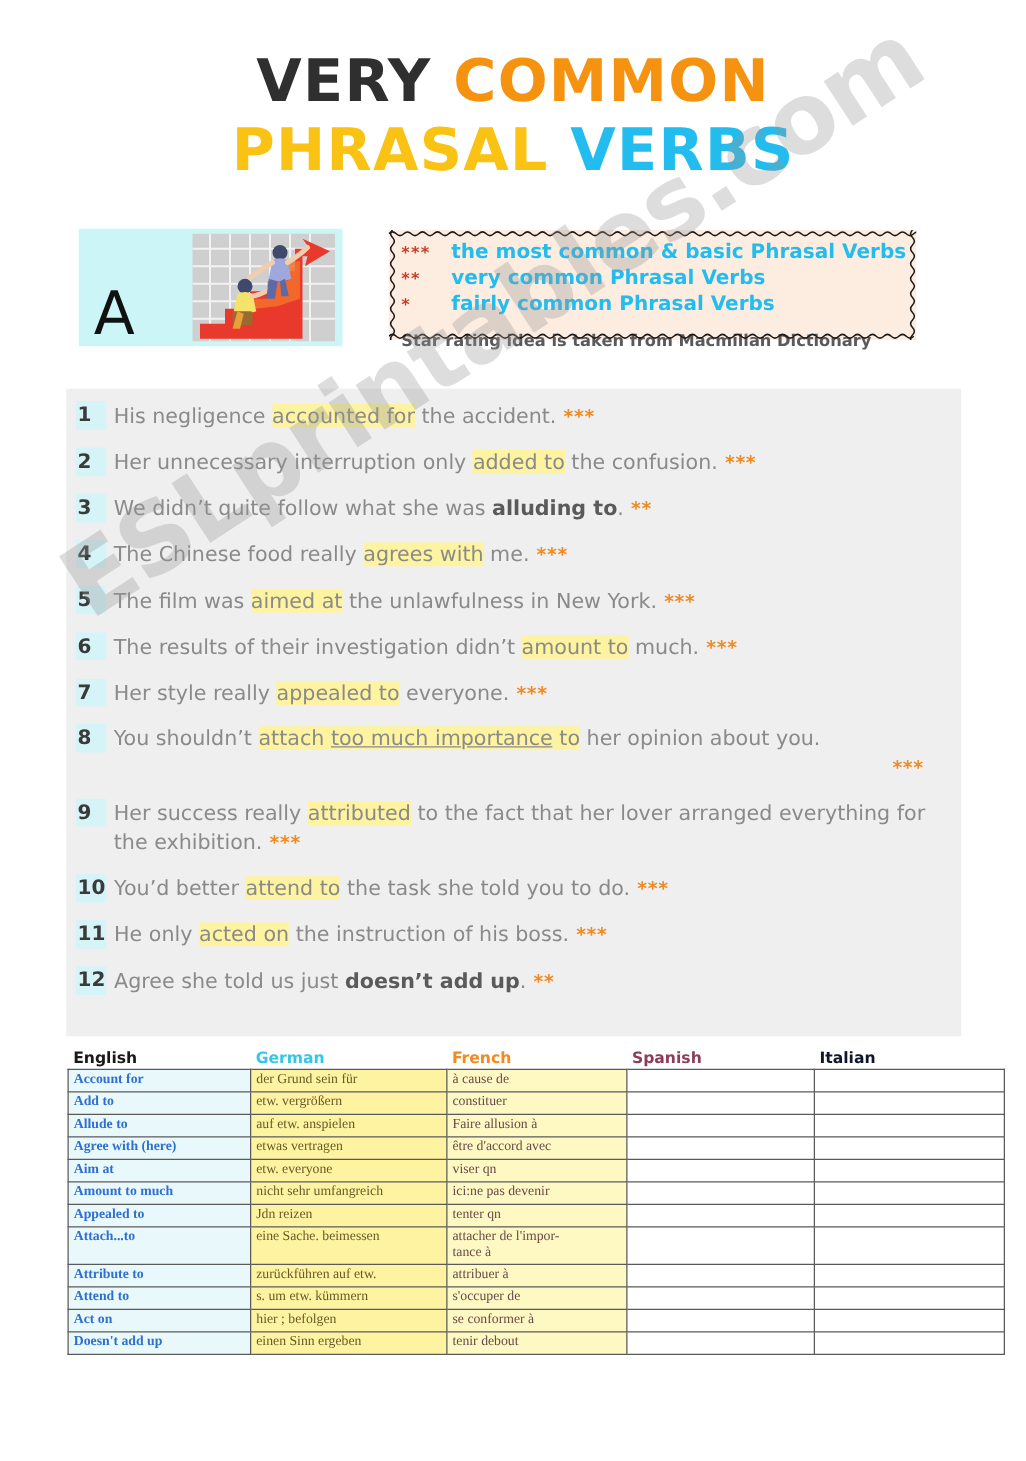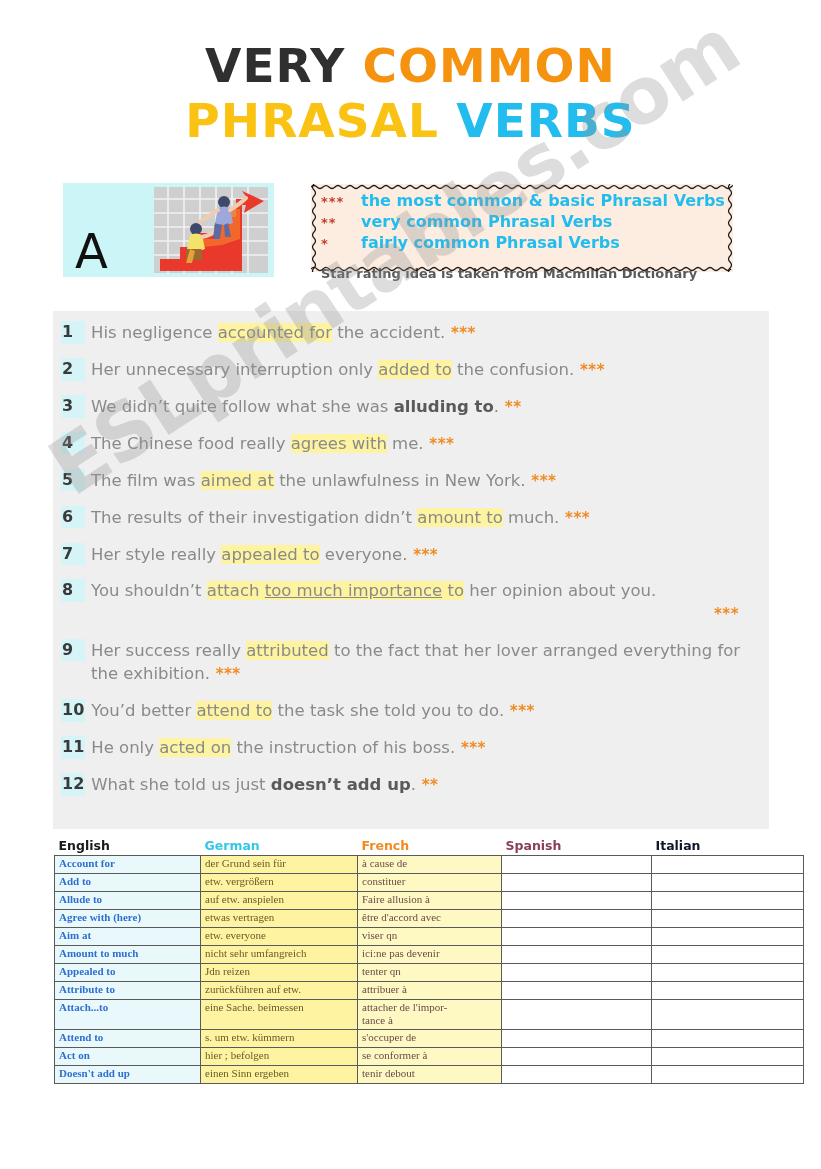--- a/index.html
+++ b/index.html
@@ -325,21 +325,21 @@
     <div class="sentence-row">
       <span class="s-num">10</span>
       <span class="s-text"><span>You’d better </span><span class="hl">attend to</span><span> the task she told you to do.</span><span class="stars">  ***</span></span>
     </div>
     <div class="sentence-row">
       <span class="s-num">11</span>
       <span class="s-text"><span>He only </span><span class="hl">acted on</span><span> the instruction of his boss.</span><span class="stars">  ***</span></span>
     </div>
     <div class="sentence-row">
       <span class="s-num">12</span>
-      <span class="s-text"><span>What she told us just </span><span class="bold-pv">doesn’t add up</span><span>.</span><span class="stars">  **</span></span>
+      <span class="s-text"><span>Agree she told us just </span><span class="bold-pv">doesn’t add up</span><span>.</span><span class="stars">  **</span></span>
     </div>
   </div>
 
 <div class="watermark">ESLprintables.com</div>
 
 <table class="trans-table">
   <thead>
     <tr>
       <th class="th-english" style="width:142px">English</th>
       <th class="th-german" style="width:153px">German</th>
@@ -392,34 +392,34 @@
         <td class="c-it"></td>
       </tr>
       <tr>
         <td class="c-en">Appealed to</td>
         <td class="c-de">Jdn reizen</td>
         <td class="c-fr">tenter qn</td>
         <td class="c-es"></td>
         <td class="c-it"></td>
       </tr>
       <tr>
+        <td class="c-en">Attach...to</td>
+        <td class="c-de">eine Sache. beimessen</td>
+        <td class="c-fr">attacher de l'impor-<br>tance à</td>
+        <td class="c-es"></td>
+        <td class="c-it"></td>
+      </tr>
+      <tr>
         <td class="c-en">Attribute to</td>
         <td class="c-de">zurückführen auf etw.</td>
         <td class="c-fr">attribuer à</td>
         <td class="c-es"></td>
         <td class="c-it"></td>
       </tr>
       <tr>
-        <td class="c-en">Attach...to</td>
-        <td class="c-de">eine Sache. beimessen</td>
-        <td class="c-fr">attacher de l'impor-<br>tance à</td>
-        <td class="c-es"></td>
-        <td class="c-it"></td>
-      </tr>
-      <tr>
         <td class="c-en">Attend to</td>
         <td class="c-de">s. um etw. kümmern</td>
         <td class="c-fr">s'occuper de</td>
         <td class="c-es"></td>
         <td class="c-it"></td>
       </tr>
       <tr>
         <td class="c-en">Act on</td>
         <td class="c-de">hier ; befolgen</td>
         <td class="c-fr">se conformer à</td>

